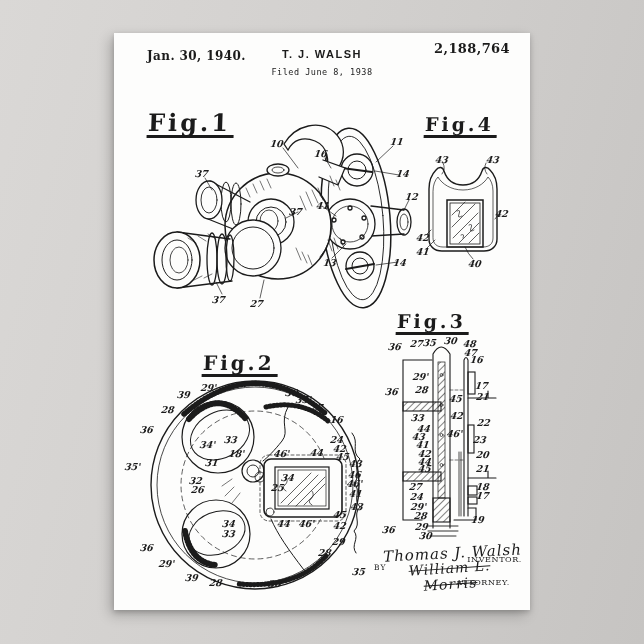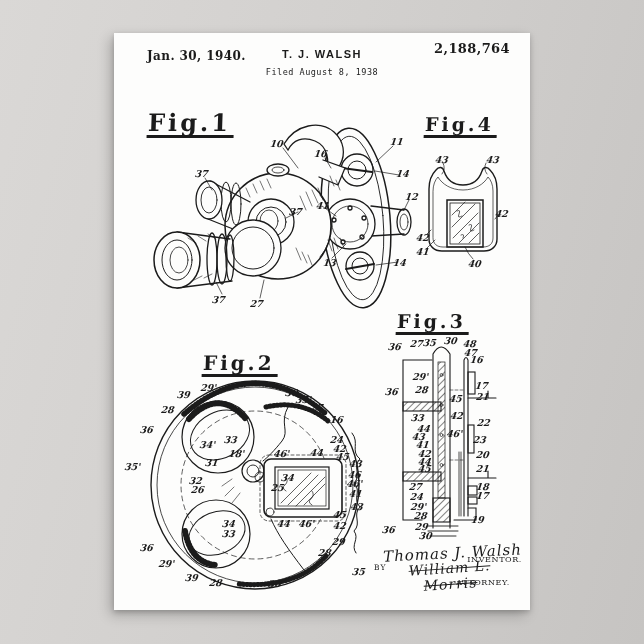--- a/index.html
+++ b/index.html
@@ -45,21 +45,21 @@
 </head>
 <body>
 
 <div class="stage">
   <div class="poster">
 
     <div class="hdr-date">Jan. 30, 1940.</div>
     <div class="hdr-num">2,188,764</div>
     <div class="hdr-center">
       <div class="hdr-inventor">T. J. WALSH</div>
-      <div class="hdr-filed">Filed August 8, 1938</div>
+      <div class="hdr-filed">Filed June 8, 1938</div>
     </div>
 
     <div class="figlabel fl1">Fig.1</div>
     <div class="figlabel fl4">Fig.4</div>
     <div class="figlabel fl3">Fig.3</div>
     <div class="figlabel fl2">Fig.2</div>
 
     <svg class="fig-svg" style="left:36px;top:85px" width="285" height="200" viewBox="0 0 285 200">
       <g stroke="#1b1b1b" fill="none" stroke-width="1.3" stroke-linecap="round">
 

